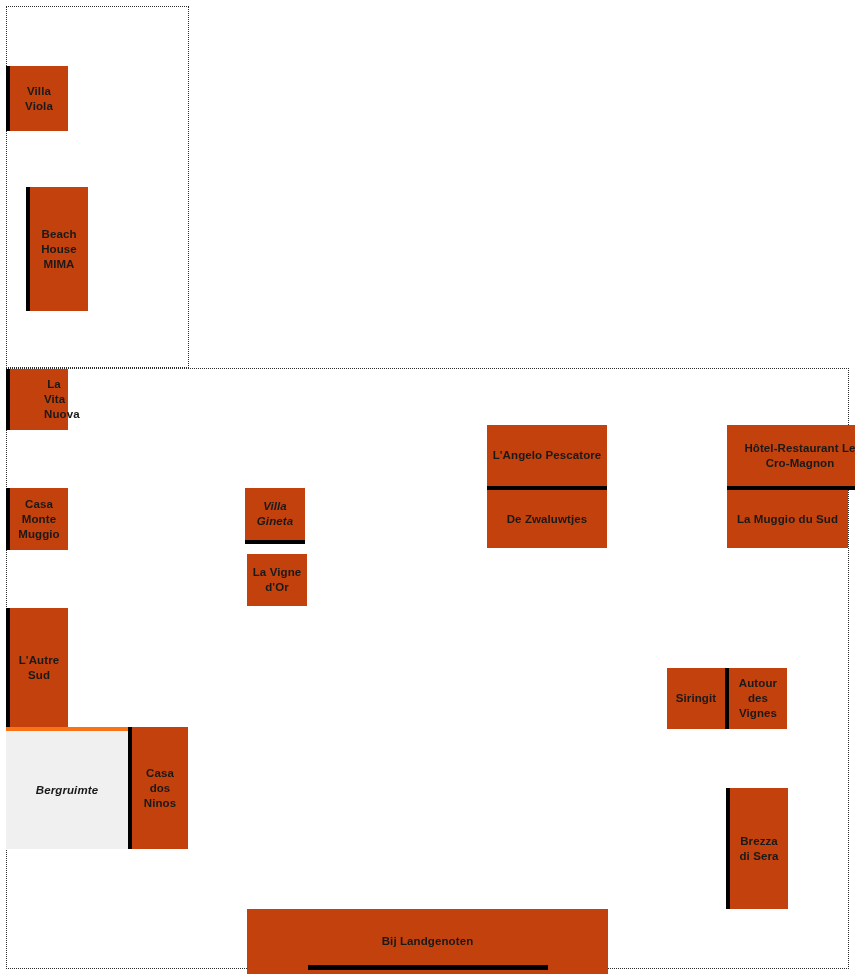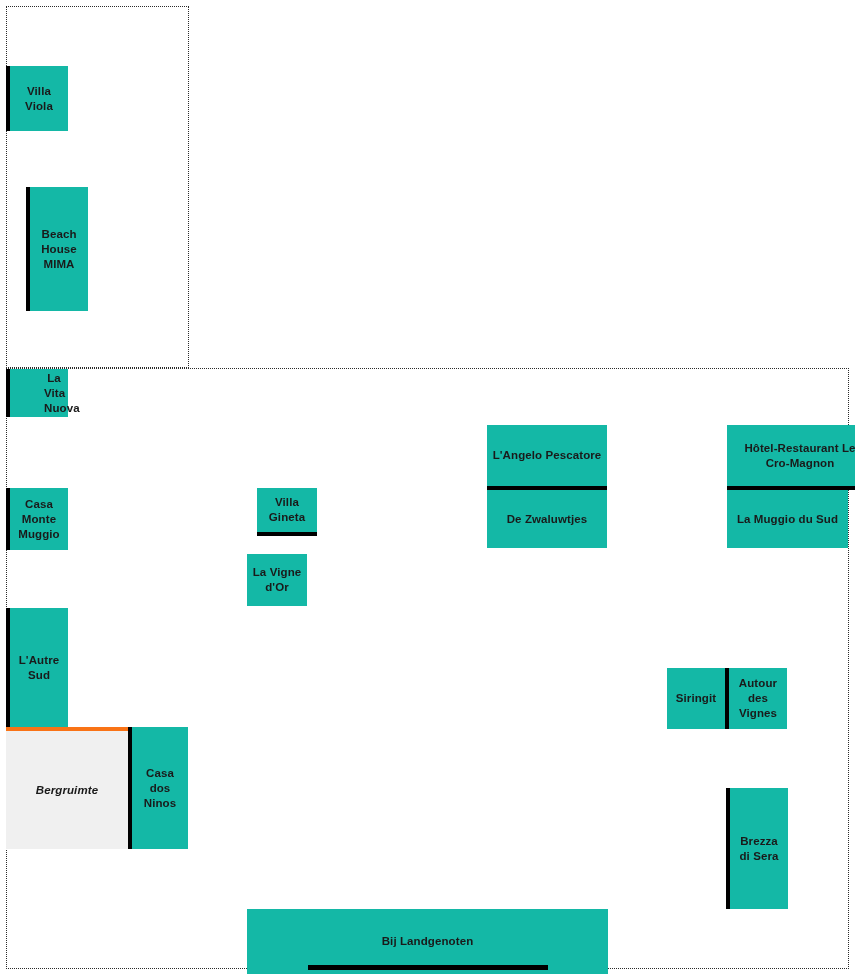--- a/index.html
+++ b/index.html
@@ -28,21 +28,21 @@
     position: absolute;
     border: 1px dotted #2b2b2b;
     box-sizing: border-box;
     background: transparent;
   }
 
   
   .unit {
     position: absolute;
     box-sizing: border-box;
-    background: #14b8a6;
+    background: #c2410c;
     color: #1a1a1a;
     font-size: 11.5px;
     font-weight: bold;
     line-height: 15px;
     letter-spacing: 0.1px;
     text-align: center;
     display: flex;
     align-items: center;
     justify-content: center;
     padding: 2px 4px;
@@ -81,41 +81,41 @@
   <div class="zone" style="left:6px; top:368px; width:843px; height:601px;"></div>
 
   <div class="unit bl" style="left:6px; top:66px; width:62px; height:65px;">
     <span>Villa Viola</span>
   </div>
 
   <div class="unit bl" style="left:6px; top:187px; width:62px; height:124px;margin-left:20px;">
     <span>Beach House MIMA</span>
   </div>
 
-  <div class="unit bl" style="left:6px; top:369px; width:62px; height:48px;padding-left:34px;">
+  <div class="unit bl" style="left:6px; top:369px; width:62px; height:61px;padding-left:34px;">
     <span>La Vita Nuova</span>
   </div>
 
   <div class="unit bl" style="left:6px; top:488px; width:62px; height:62px;align-items:center;">
     <span>Casa Monte Muggio</span>
   </div>
 
   <div class="unit bl" style="left:6px; top:608px; width:62px; height:119px;">
     <span>L'Autre Sud</span>
   </div>
 
   <div class="unit storage bt" style="left:6px; top:727px; width:122px; height:122px;">
     <span>Bergruimte</span>
   </div>
 
   <div class="unit bl" style="left:128px; top:727px; width:60px; height:122px;">
     <span>Casa dos Ninos</span>
   </div>
 
-  <div class="unit bb" style="left:257px; top:488px; width:60px; height:48px;">
+  <div class="unit bb" style="left:245px; top:488px; width:60px; height:56px;font-style:italic;">
     <span>Villa Gineta</span>
   </div>
 
   <div class="unit" style="left:247px; top:554px; width:60px; height:52px;">
     <span>La Vigne d'Or</span>
   </div>
 
   <div class="unit bb" style="left:487px; top:425px; width:120px; height:65px;">
     <span>L'Angelo Pescatore</span>
   </div>

